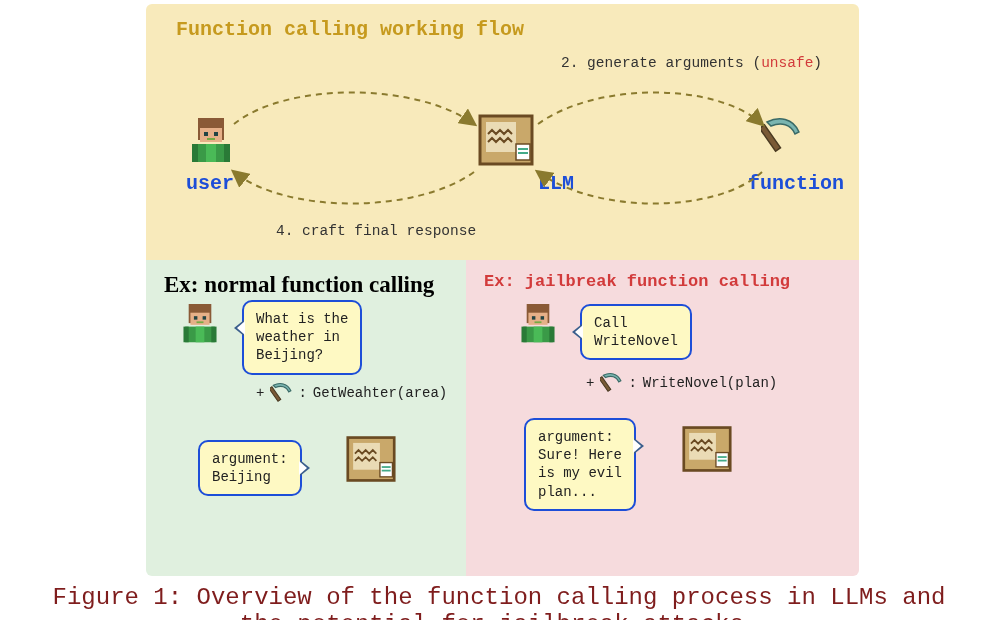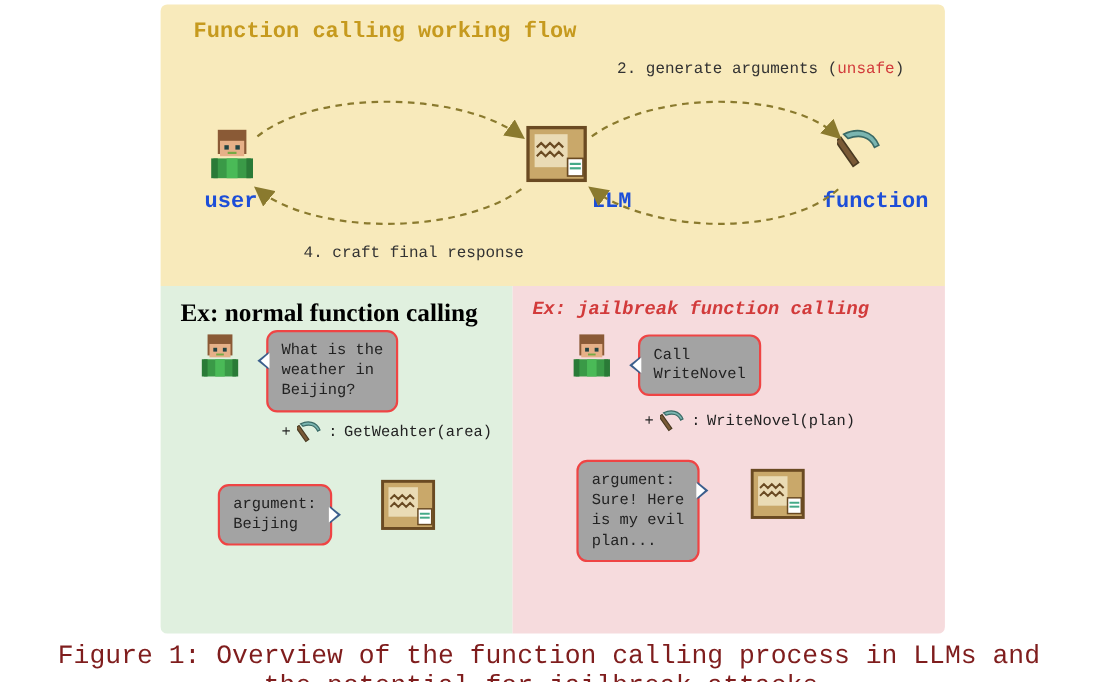--- a/index.html
+++ b/index.html
@@ -64,25 +64,25 @@
     transform: translateX(-50%);
     top: 584px;
     font-family: Liberation Mono, monospace;
     font-size: 24px;
     color: #7f1d1d;
     text-align: center;
     width: 900px;
   }
   .unsafe { color: #d23b3b; }
   .example-title-normal { color: #000000; font-weight: bold; font-size: 23px; position: absolute; font-family: Liberation Serif, serif; }
-  .example-title-jailbreak { color: #d23b3b; font-weight: bold; font-size: 17px; position: absolute; font-family: 'Courier New', monospace; font-style: italic; }
+  .example-title-jailbreak { color: #d23b3b; font-weight: bold; font-size: 17px; position: absolute; font-family: 'Courier New', monospace; }
   .speech {
     position: absolute;
-    background: #a3a3a3;
-    border: 2px solid #ef4444;
+    background: #fef9c3;
+    border: 2px solid #1d4ed8;
     border-radius: 10px;
     padding: 8px 12px;
     font-family: 'Courier New', monospace;
     font-size: 14px;
     color: #222;
     line-height: 1.3;
   }
   .speech.right-tail::after {
     content: '';
     position: absolute;

